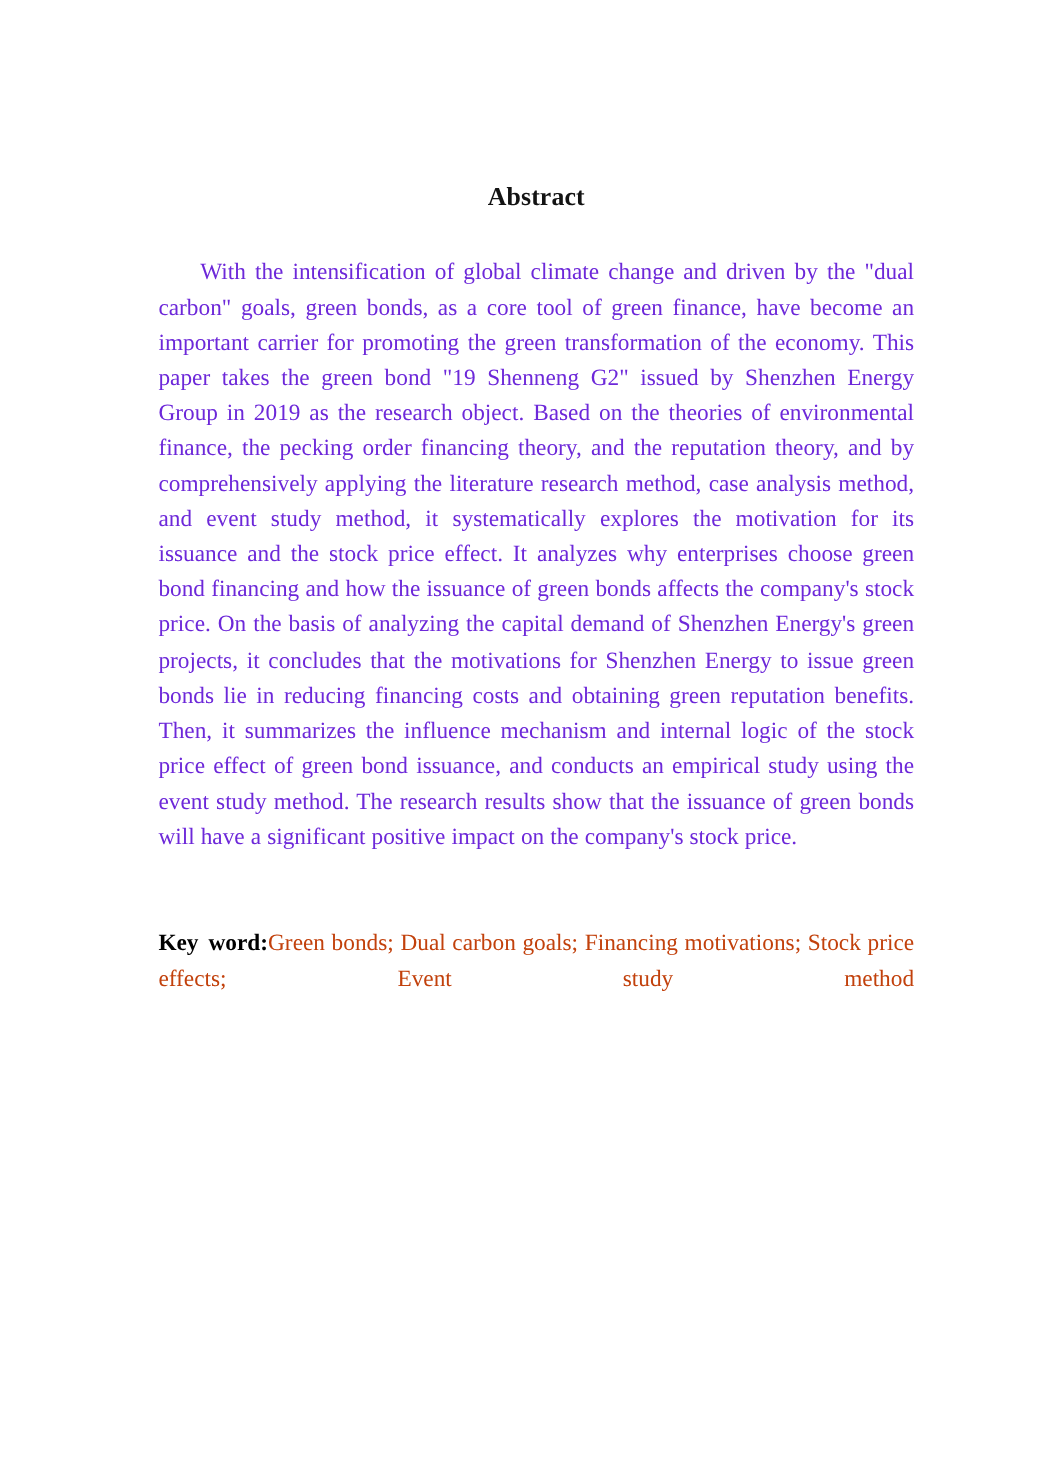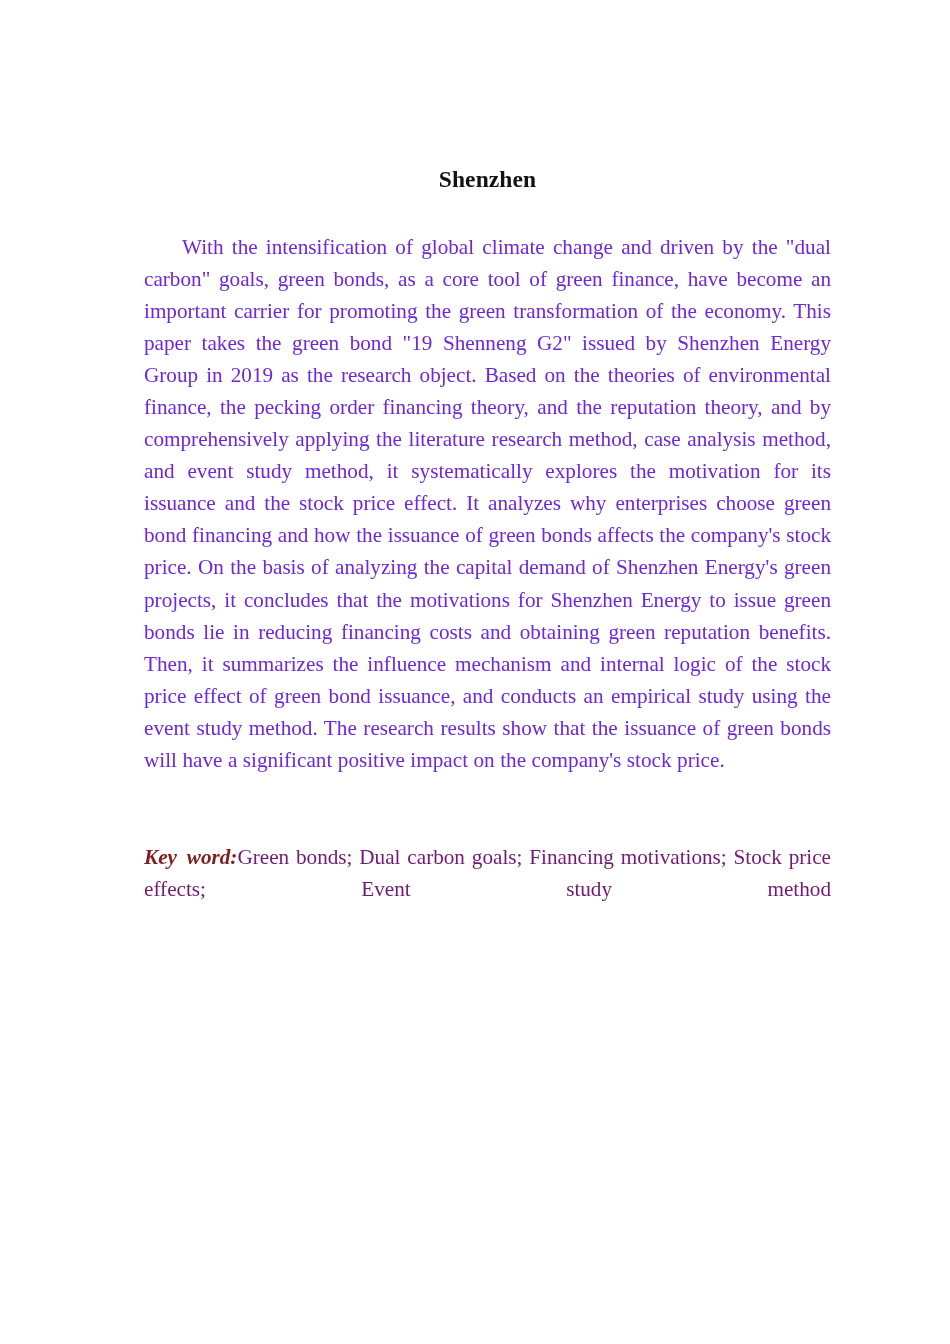--- a/index.html
+++ b/index.html
@@ -69,40 +69,39 @@
     padding: 0;
     font-size: 21.2px;
     line-height: 32.05px;
     color: #3c3c3c;
     text-align: justify;
     text-justify: inter-word;
     text-indent: 0;
   }
   .keywords-label {
     font-weight: bold;
-    color: #7f1d1d;
+    color: #000000;
     word-spacing: 3px;
-    font-style: italic;
   }
   .keywords-value {
-    color: #701a75;
+    color: #c2410c;
   }
   
   .keywords-block::after {
     content: "";
     display: inline-block;
     width: 100%;
   }
 </style>
 </head>
 <body>
 
 <div class="page">
   <div class="content">
 
-    <h1 class="doc-title">Shenzhen</h1>
+    <h1 class="doc-title">Abstract</h1>
 
     <p class="abstract-body">With the intensification of global climate change and driven by the "dual carbon" goals, green bonds, as a core tool of green finance, have become an important carrier for promoting the green transformation of the economy. This paper takes the green bond "19 Shenneng G2" issued by Shenzhen Energy Group in 2019 as the research object. Based on the theories of environmental finance, the pecking order financing theory, and the reputation theory, and by comprehensively applying the literature research method, case analysis method, and event study method, it systematically explores the motivation for its issuance and the stock price effect. It analyzes why enterprises choose green bond financing and how the issuance of green bonds affects the company's stock price. On the basis of analyzing the capital demand of Shenzhen Energy's green projects, it concludes that the motivations for Shenzhen Energy to issue green bonds lie in reducing financing costs and obtaining green reputation benefits. Then, it summarizes the influence mechanism and internal logic of the stock price effect of green bond issuance, and conducts an empirical study using the event study method. The research results show that the issuance of green bonds will have a significant positive impact on the company's stock price.</p>
 
     <p class="keywords-block"><span class="keywords-label">Key word:</span><span class="keywords-value">Green bonds;  Dual carbon goals;  Financing motivations;  Stock price  effects;  Event study method</span></p>
 
   </div>
 </div>
 
 </body></html>

